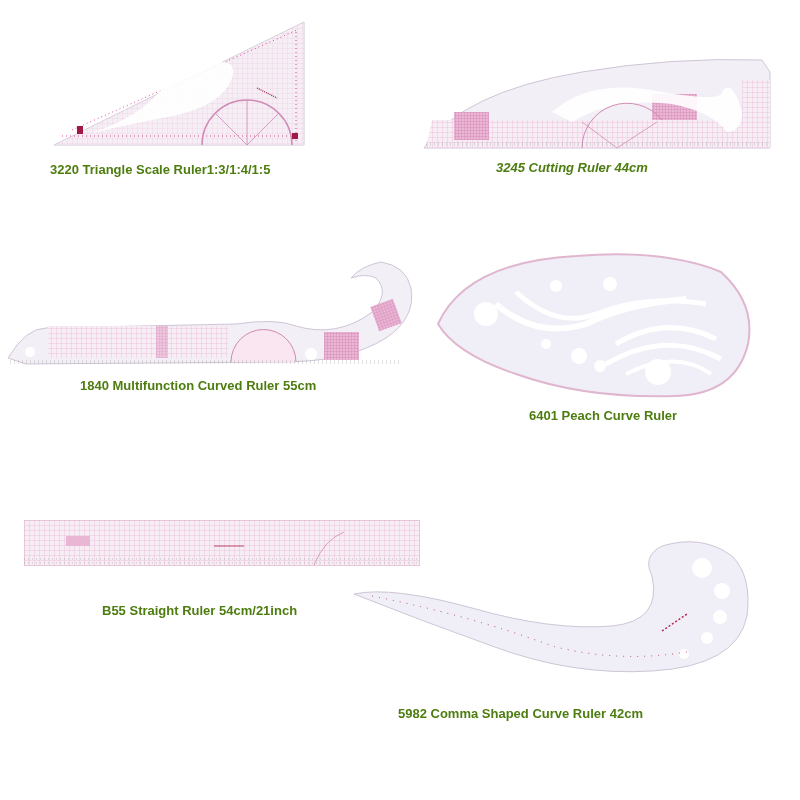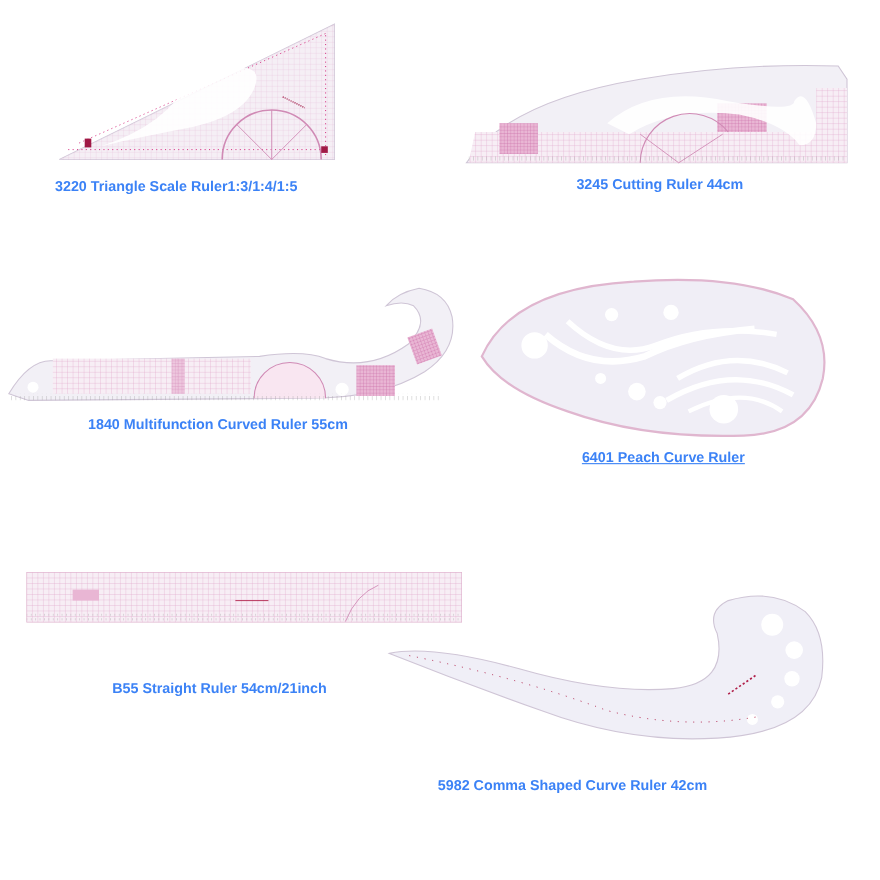--- a/index.html
+++ b/index.html
@@ -1,18 +1,18 @@
 <!DOCTYPE html>
 <html><head>
 <meta charset="utf-8">
 <style>
   html, body { margin: 0; padding: 0; background: #ffffff; }
   body { width: 800px; height: 800px; position: relative; overflow: hidden; font-family: "Liberation Sans", sans-serif; }
   .ruler { position: absolute; }
-  .label { position: absolute; font-family: "Liberation Sans", sans-serif; font-weight: bold; font-size: 13px; color: #3b82f6; white-space: nowrap; }
+  .label { position: absolute; font-family: "Liberation Sans", sans-serif; font-weight: bold; font-size: 13px; color: #4d7c0f; white-space: nowrap; }
   svg { display: block; }
 </style>
 </head>
 <body>
 
 <svg width="0" height="0" style="position:absolute">
   <defs>
     <pattern id="grid" width="5" height="5" patternUnits="userSpaceOnUse">
       <rect width="5" height="5" fill="#f7eef5"></rect>
       <path d="M5 0 L0 0 0 5" fill="none" stroke="#e2a8cc" stroke-width="0.6"></path>
@@ -53,21 +53,21 @@
     <rect x="32" y="60" width="35" height="28" fill="url(#gridDense)"></rect>
     <rect x="230" y="42" width="45" height="26" fill="url(#gridDense)"></rect>
     <rect x="320" y="28" width="28" height="68" fill="url(#grid)"></rect>
     <path d="M130 60 Q170 25 240 40 Q300 50 300 40 Q310 25 320 60 Q320 80 305 80 Q290 60 250 52 Q190 45 150 70 Z" fill="#ffffff" opacity="0.9"></path>
     <path d="M160 96 A45 45 0 0 1 240 68" fill="none" stroke="#d08ab5" stroke-width="1"></path>
     <line x1="195" y1="96" x2="160" y2="70" stroke="#d08ab5" stroke-width="0.8"></line>
     <line x1="195" y1="96" x2="235" y2="70" stroke="#d08ab5" stroke-width="0.8"></line>
     <rect x="4" y="90" width="344" height="6" fill="url(#ticks)"></rect>
   </svg>
 </div>
-<div class="label" style="left:524px;top:160px;">3245 Cutting Ruler 44cm</div>
+<div class="label" style="left:496px;top:160px;font-style:italic;">3245 Cutting Ruler 44cm</div>
 
 <div class="ruler" style="left:6px;top:258px;">
   <svg width="410" height="108" viewBox="0 0 410 108">
     <path d="M2 100 Q20 70 40 70 L230 66 Q270 60 290 68 Q330 80 365 55 Q385 35 370 20 Q360 15 345 20 Q355 8 375 4 Q400 8 405 30 Q410 60 380 80 Q340 105 270 104 L20 106 Z" fill="#f2f0f6" stroke="#cfc5d6" stroke-width="1"></path>
     <rect x="42" y="68" width="180" height="32" fill="url(#grid)"></rect>
     <rect x="150" y="68" width="12" height="32" fill="url(#gridDense)" opacity="0.7"></rect>
     <rect x="318" y="74" width="35" height="28" fill="url(#gridDense)"></rect>
     <rect x="368" y="44" width="24" height="26" fill="url(#gridDense)" transform="rotate(-20 380 57)"></rect>
     <path d="M225 104 A32 32 0 0 1 290 104" fill="#f9e6f1" stroke="#d08ab5" stroke-width="1"></path>
     <circle cx="24" cy="94" r="5" fill="#ffffff"></circle>
@@ -87,32 +87,32 @@
     <path d="M190 130 Q240 105 275 130" fill="none" stroke="#ffffff" stroke-width="4"></path>
     <circle cx="50" cy="70" r="12" fill="#ffffff"></circle>
     <circle cx="120" cy="42" r="6" fill="#ffffff"></circle>
     <circle cx="174" cy="40" r="7" fill="#ffffff"></circle>
     <circle cx="143" cy="112" r="8" fill="#ffffff"></circle>
     <circle cx="164" cy="122" r="6" fill="#ffffff"></circle>
     <circle cx="222" cy="128" r="13" fill="#ffffff"></circle>
     <circle cx="110" cy="100" r="5" fill="#ffffff"></circle>
   </svg>
 </div>
-<div class="label" style="left:529px;top:408px;text-decoration:underline;">6401 Peach Curve Ruler</div>
+<div class="label" style="left:529px;top:408px;">6401 Peach Curve Ruler</div>
 
 <div class="ruler" style="left:24px;top:520px;">
   <svg width="396" height="46" viewBox="0 0 396 46">
     <rect x="0" y="0" width="396" height="46" fill="url(#grid)" stroke="#e0b6cf" stroke-width="1"></rect>
     <rect x="42" y="16" width="24" height="10" fill="#e9b6d4"></rect>
     <line x1="190" y1="26" x2="220" y2="26" stroke="#b0204a" stroke-width="0.8"></line>
     <path d="M290 45 Q300 20 320 12" fill="none" stroke="#d08ab5" stroke-width="0.8"></path>
     <rect x="0" y="38" width="396" height="6" fill="url(#ticks)"></rect>
   </svg>
 </div>
-<div class="label" style="left:102px;top:618px;">B55 Straight Ruler 54cm/21inch</div>
+<div class="label" style="left:102px;top:603px;">B55 Straight Ruler 54cm/21inch</div>
 
 <div class="ruler" style="left:352px;top:536px;">
   <svg width="410" height="140" viewBox="0 0 410 140">
     <path d="M2 58 Q40 50 120 72 Q200 95 260 90 Q310 85 300 40 Q290 20 310 10 Q350 -2 380 20 Q400 40 395 80 Q385 130 300 135 Q220 140 140 110 Q70 85 2 58 Z" fill="#f0eff7" stroke="#cfc5d6" stroke-width="1"></path>
     <circle cx="350" cy="32" r="10" fill="#ffffff"></circle>
     <circle cx="370" cy="55" r="8" fill="#ffffff"></circle>
     <circle cx="368" cy="81" r="7" fill="#ffffff"></circle>
     <circle cx="355" cy="102" r="6" fill="#ffffff"></circle>
     <circle cx="332" cy="118" r="5" fill="#ffffff"></circle>
     <path d="M20 60 Q120 80 200 110 Q270 128 340 115" fill="none" stroke="#b0204a" stroke-width="0.8" stroke-dasharray="1 6"></path>

